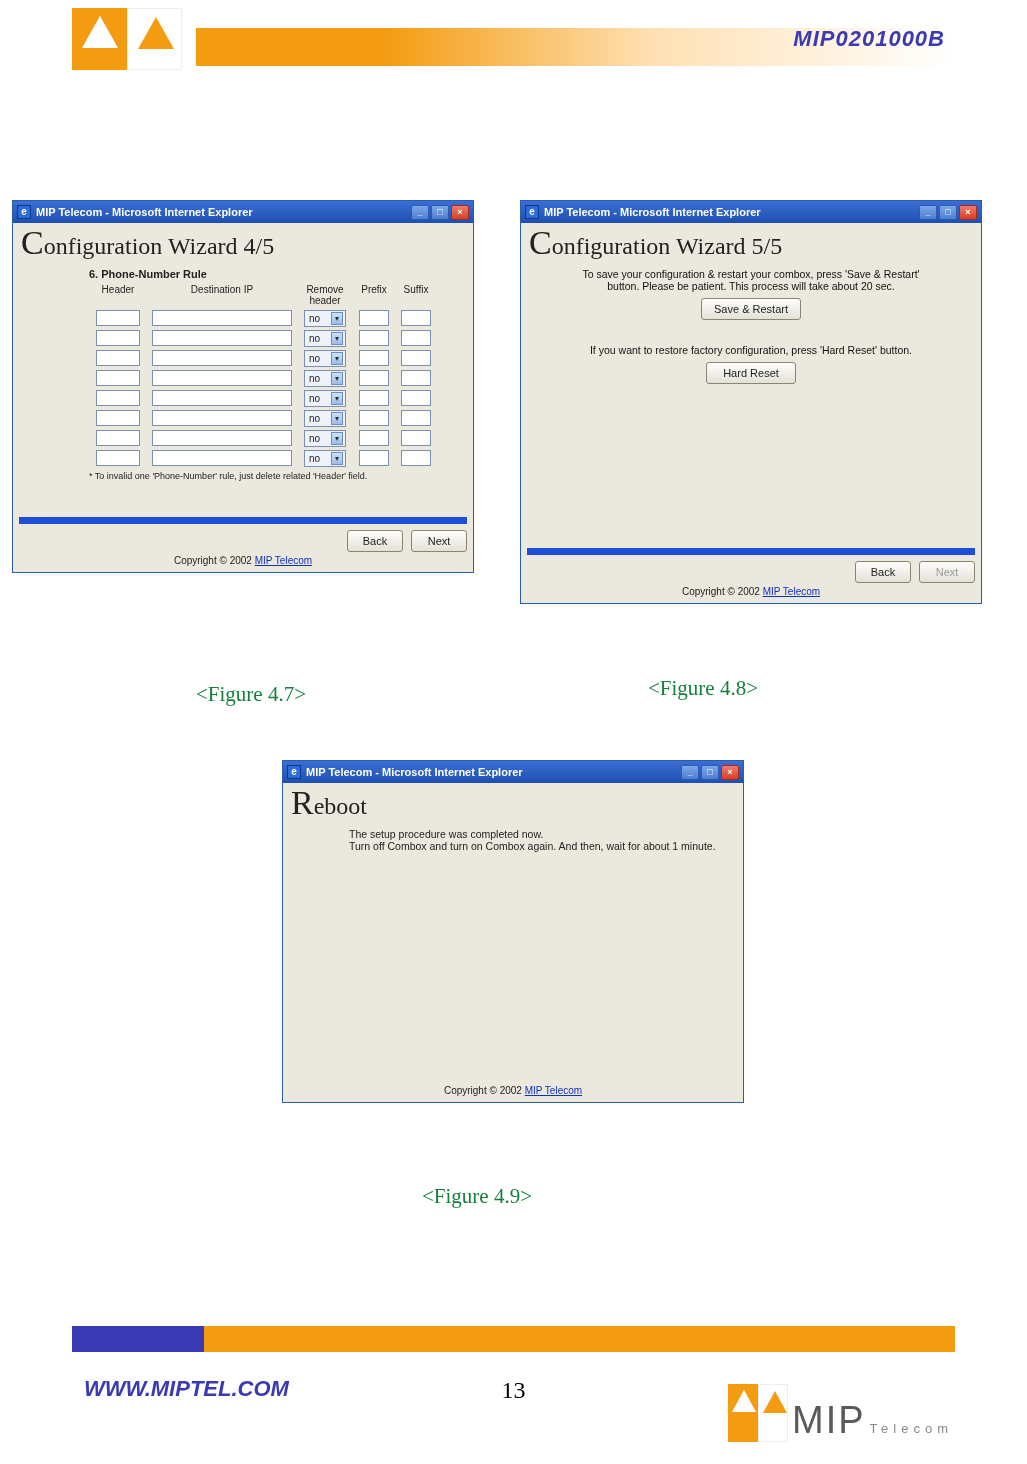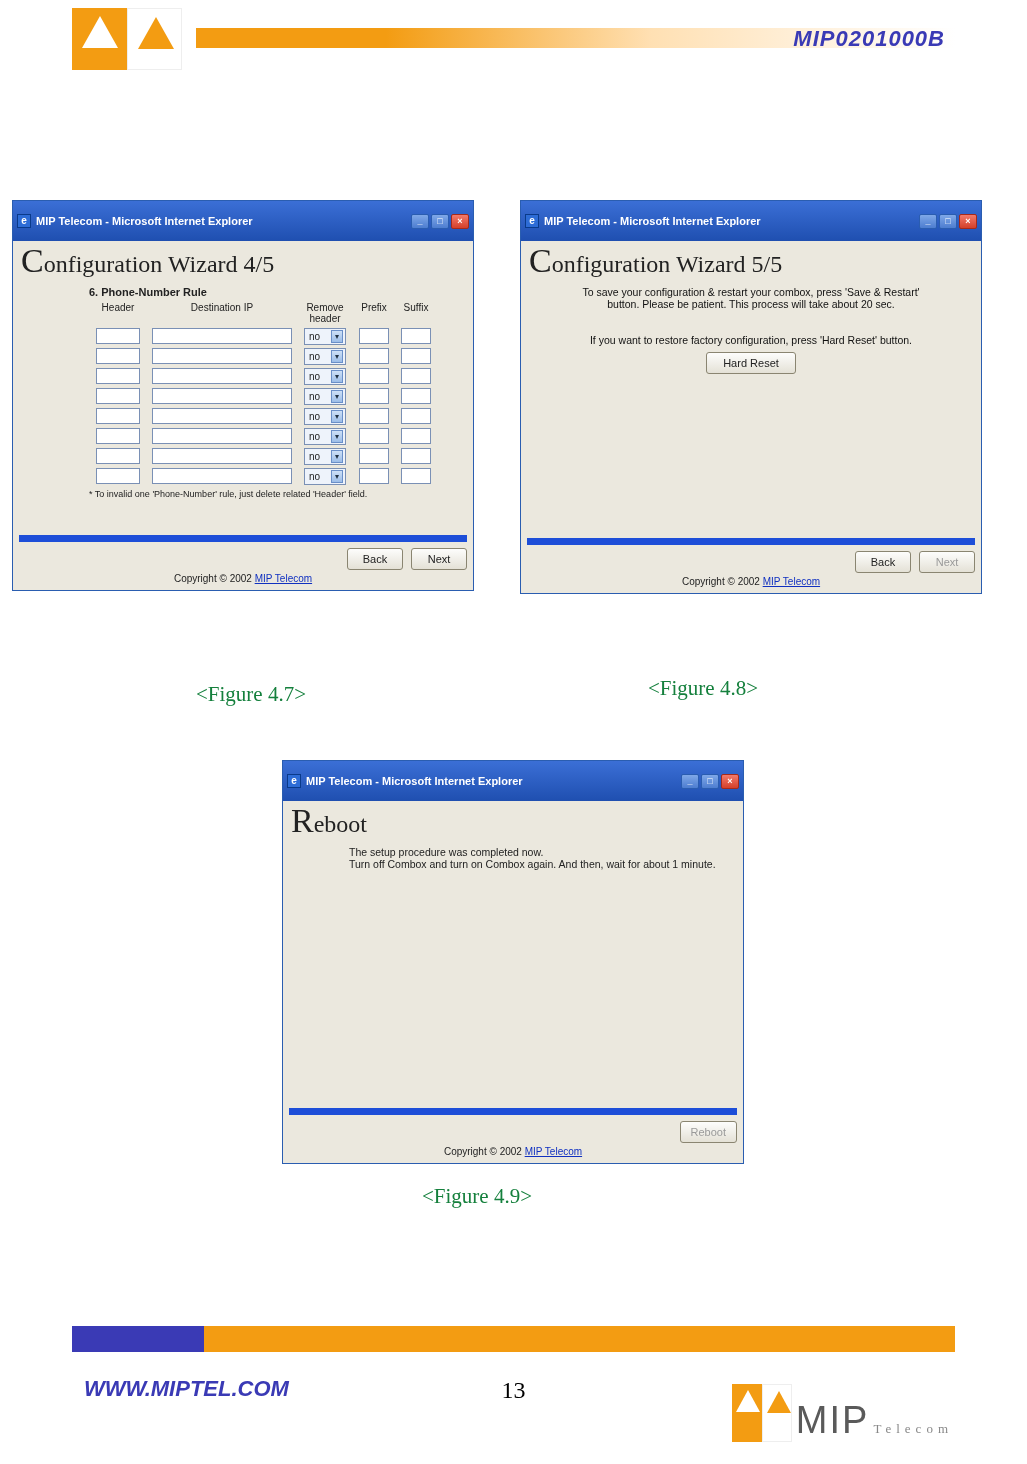--- a/index.html
+++ b/index.html
@@ -33,21 +33,21 @@
   }
   .top-logo .tri-r {
     position: absolute; left: 10px; top: 8px;
     width: 0; height: 0;
     border-left: 18px solid transparent;
     border-right: 18px solid transparent;
     border-bottom: 32px solid #f39c12;
   }
   .top-bar {
     position: absolute;
-    left: 124px; right: 0; top: 20px; height: 20px;
+    left: 124px; right: 0; top: 20px; height: 38px;
     background: linear-gradient(to right, #f39c12 0%, #f39c12 25%, #ffe0b3 60%, #ffffff 100%);
   }
   .doc-code {
     position: absolute;
     right: 10px; top: -2px;
     color: #3a3ab5;
     font-family: Arial, sans-serif;
     font-weight: bold;
     font-style: italic;
     font-size: 22px;
@@ -55,21 +55,21 @@
   }
 
   
   .ie-window {
     position: absolute;
     border: 1px solid #2a5db0;
     background: #ebe8de;
     font-family: Tahoma, Arial, sans-serif;
   }
   .ie-titlebar {
-    height: 40px;
+    height: 22px;
     background: linear-gradient(to bottom, #3b6fd6, #1f4fb0);
     display: flex; align-items: center;
     padding: 0 4px;
     color: #ffffff;
     font-size: 11px;
     font-weight: bold;
   }
   .ie-titlebar .ie-icon {
     width: 14px; height: 14px;
     background: #2d6cd6;
@@ -233,21 +233,21 @@
     border-left:12px solid transparent;border-right:12px solid transparent;border-bottom:22px solid #f39c12;
   }
   .footer-logo .text {
     margin-left: 4px;
     font-family: Arial, sans-serif;
   }
   .footer-logo .mip {
     font-size: 38px; font-weight: normal; letter-spacing: 2px; color:#5a5a5a;
   }
   .footer-logo .telecom {
-    font-size: 13px; color:#888; letter-spacing: 5px; margin-left:4px;font-family:Liberation Serif, serif;
+    font-size: 13px; color:#888; letter-spacing: 5px; margin-left:4px;
   }
 </style>
 </head>
 <body>
 
 <div class="top-header">
   <div class="top-logo">
     <div class="half-l">
         <div class="tri-l"></div>
       </div>
@@ -471,20 +471,23 @@
       <div class="ie-winbtn close">×</div>
     </div>
   </div>
   <div class="ie-body">
     <div class="wiz-title">
       <span class="cap">C</span>
         <span>onfiguration Wizard 5/5</span>
     </div>
     <div class="ie-content">
       <div class="msg">To save your configuration &amp; restart your combox, press 'Save &amp; Restart' button. Please be patient. This process will take about 20 sec.</div>
+      <div class="centered-btn">
+          <div class="btn" style="min-width:100px;">Save &amp; Restart</div>
+        </div>
       <div style="height:12px;"></div>
       <div class="msg">If you want to restore factory configuration, press 'Hard Reset' button.</div>
       <div class="centered-btn">
           <div class="btn" style="min-width:90px;">Hard Reset</div>
         </div>
       <div style="height:150px;"></div>
       <div class="btnrow">
         <div class="btn">Back</div>
         <div class="btn disabled">Next</div>
       </div>
@@ -512,23 +515,20 @@
     <div class="wiz-title">
       <span class="cap">R</span>
         <span>eboot</span>
     </div>
     <div class="ie-content">
       <div style="margin:6px 0 0 60px; font-size:10.5px;">
         <div>The setup procedure was completed now.</div>
         <div>Turn off Combox and turn on Combox again. And then, wait for about 1 minute.</div>
       </div>
       <div style="height:230px;"></div>
-      <div class="btnrow">
-        <div class="btn disabled">Reboot</div>
-      </div>
       <div class="copyright">
         <span>Copyright © 2002 </span><a href="#">MIP Telecom</a>
       </div>
     </div>
   </div>
 </div>
 
 <div class="caption" style="left:422px; top:1184px;">&lt;Figure 4.9&gt;</div>
 
 <div class="bottom-bar"></div>

